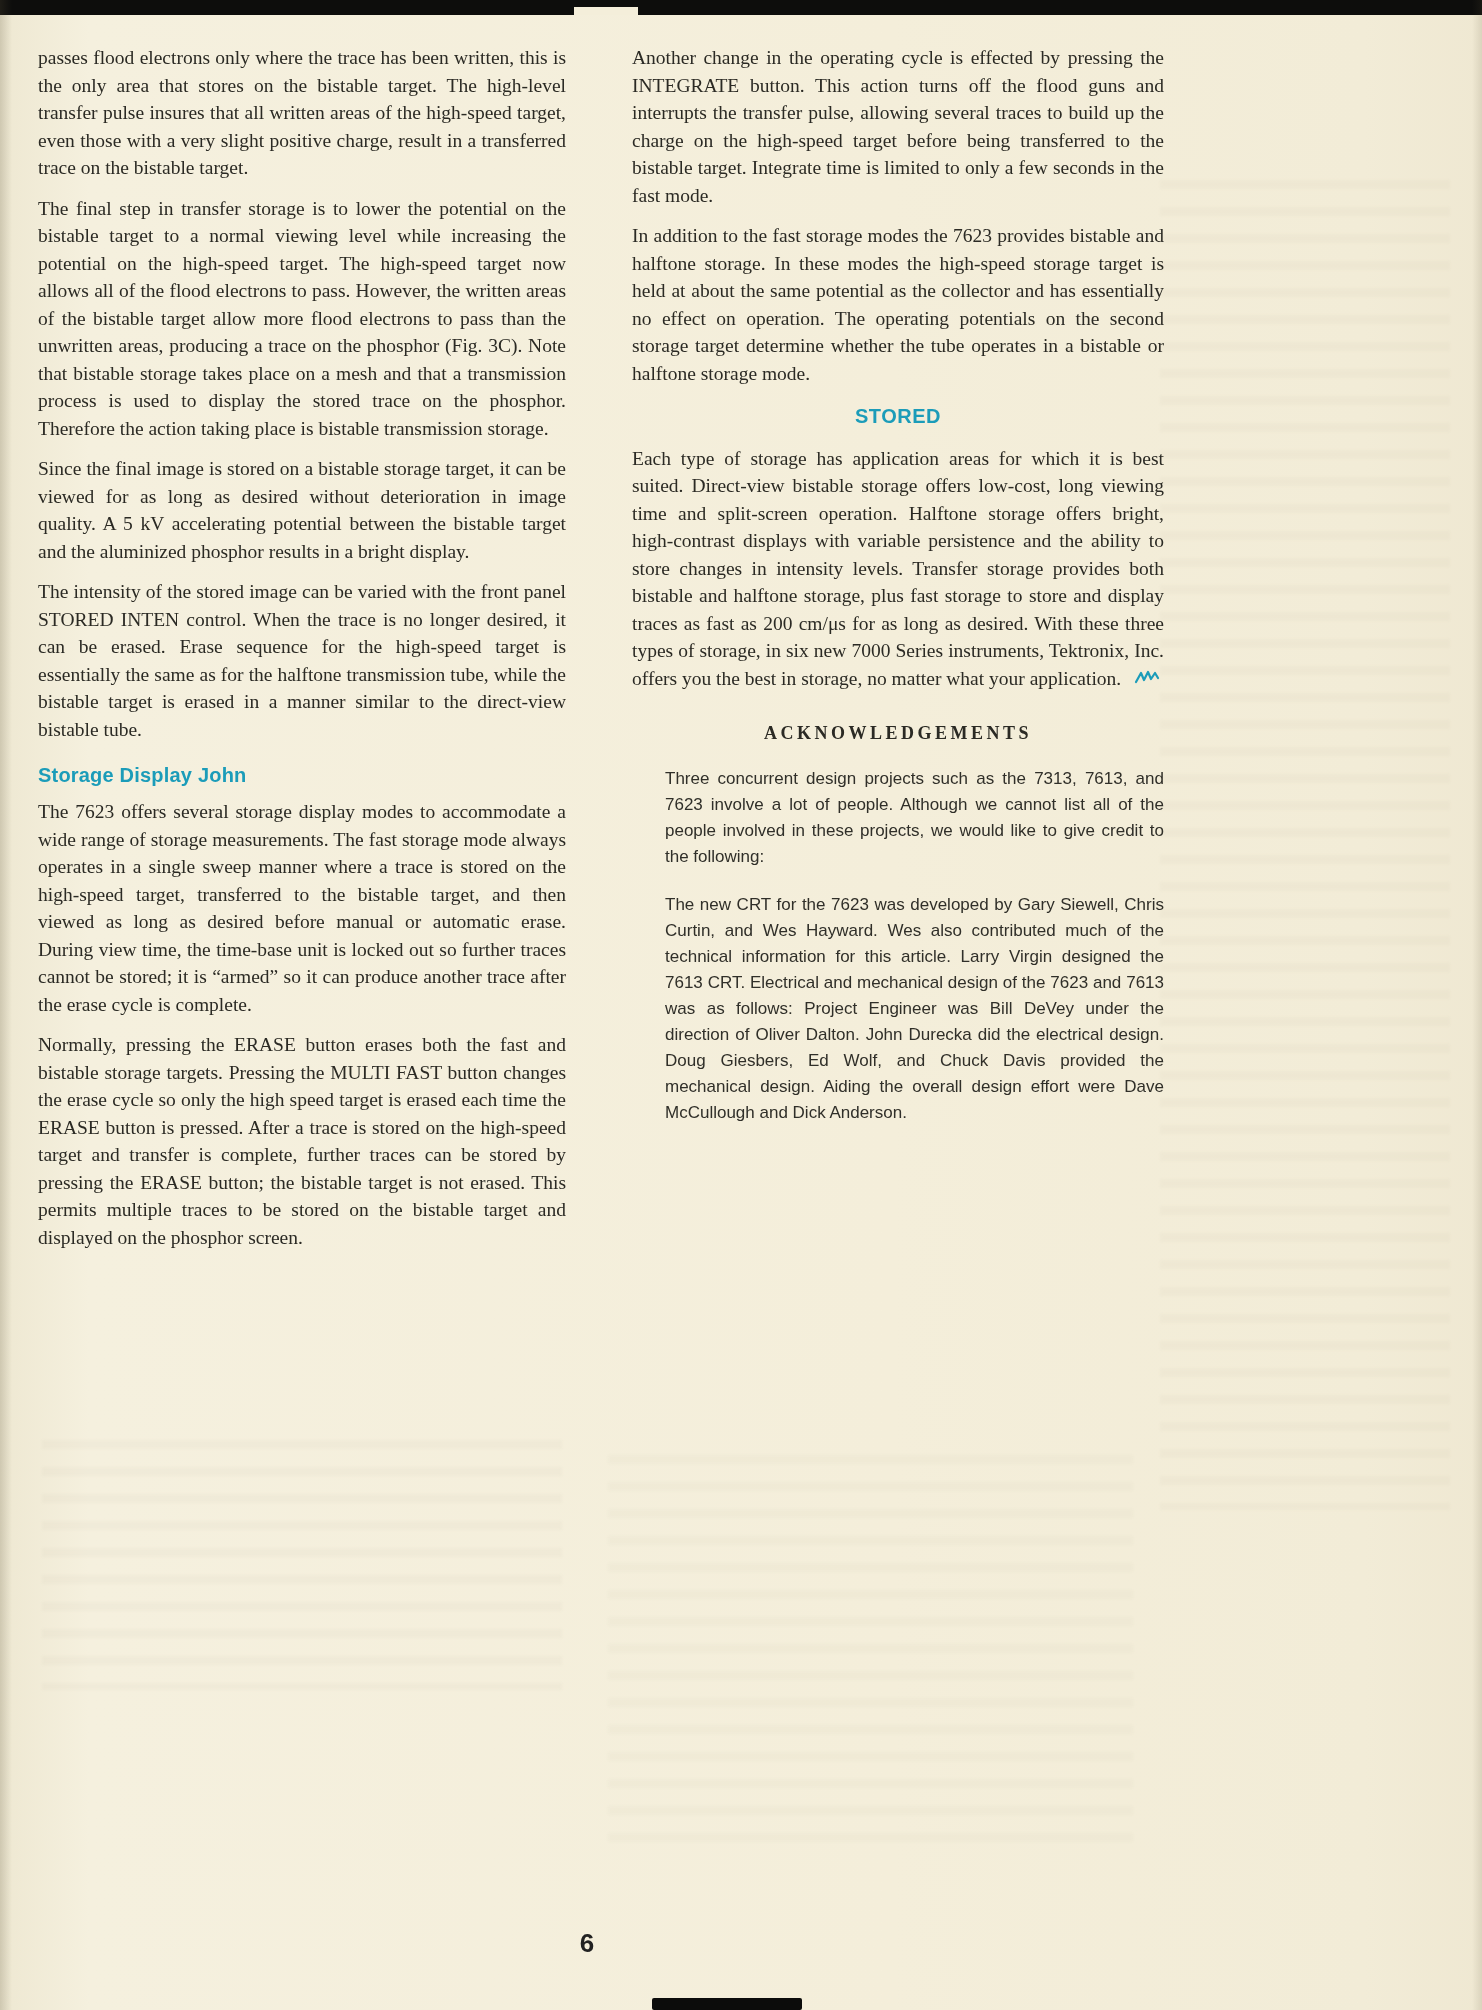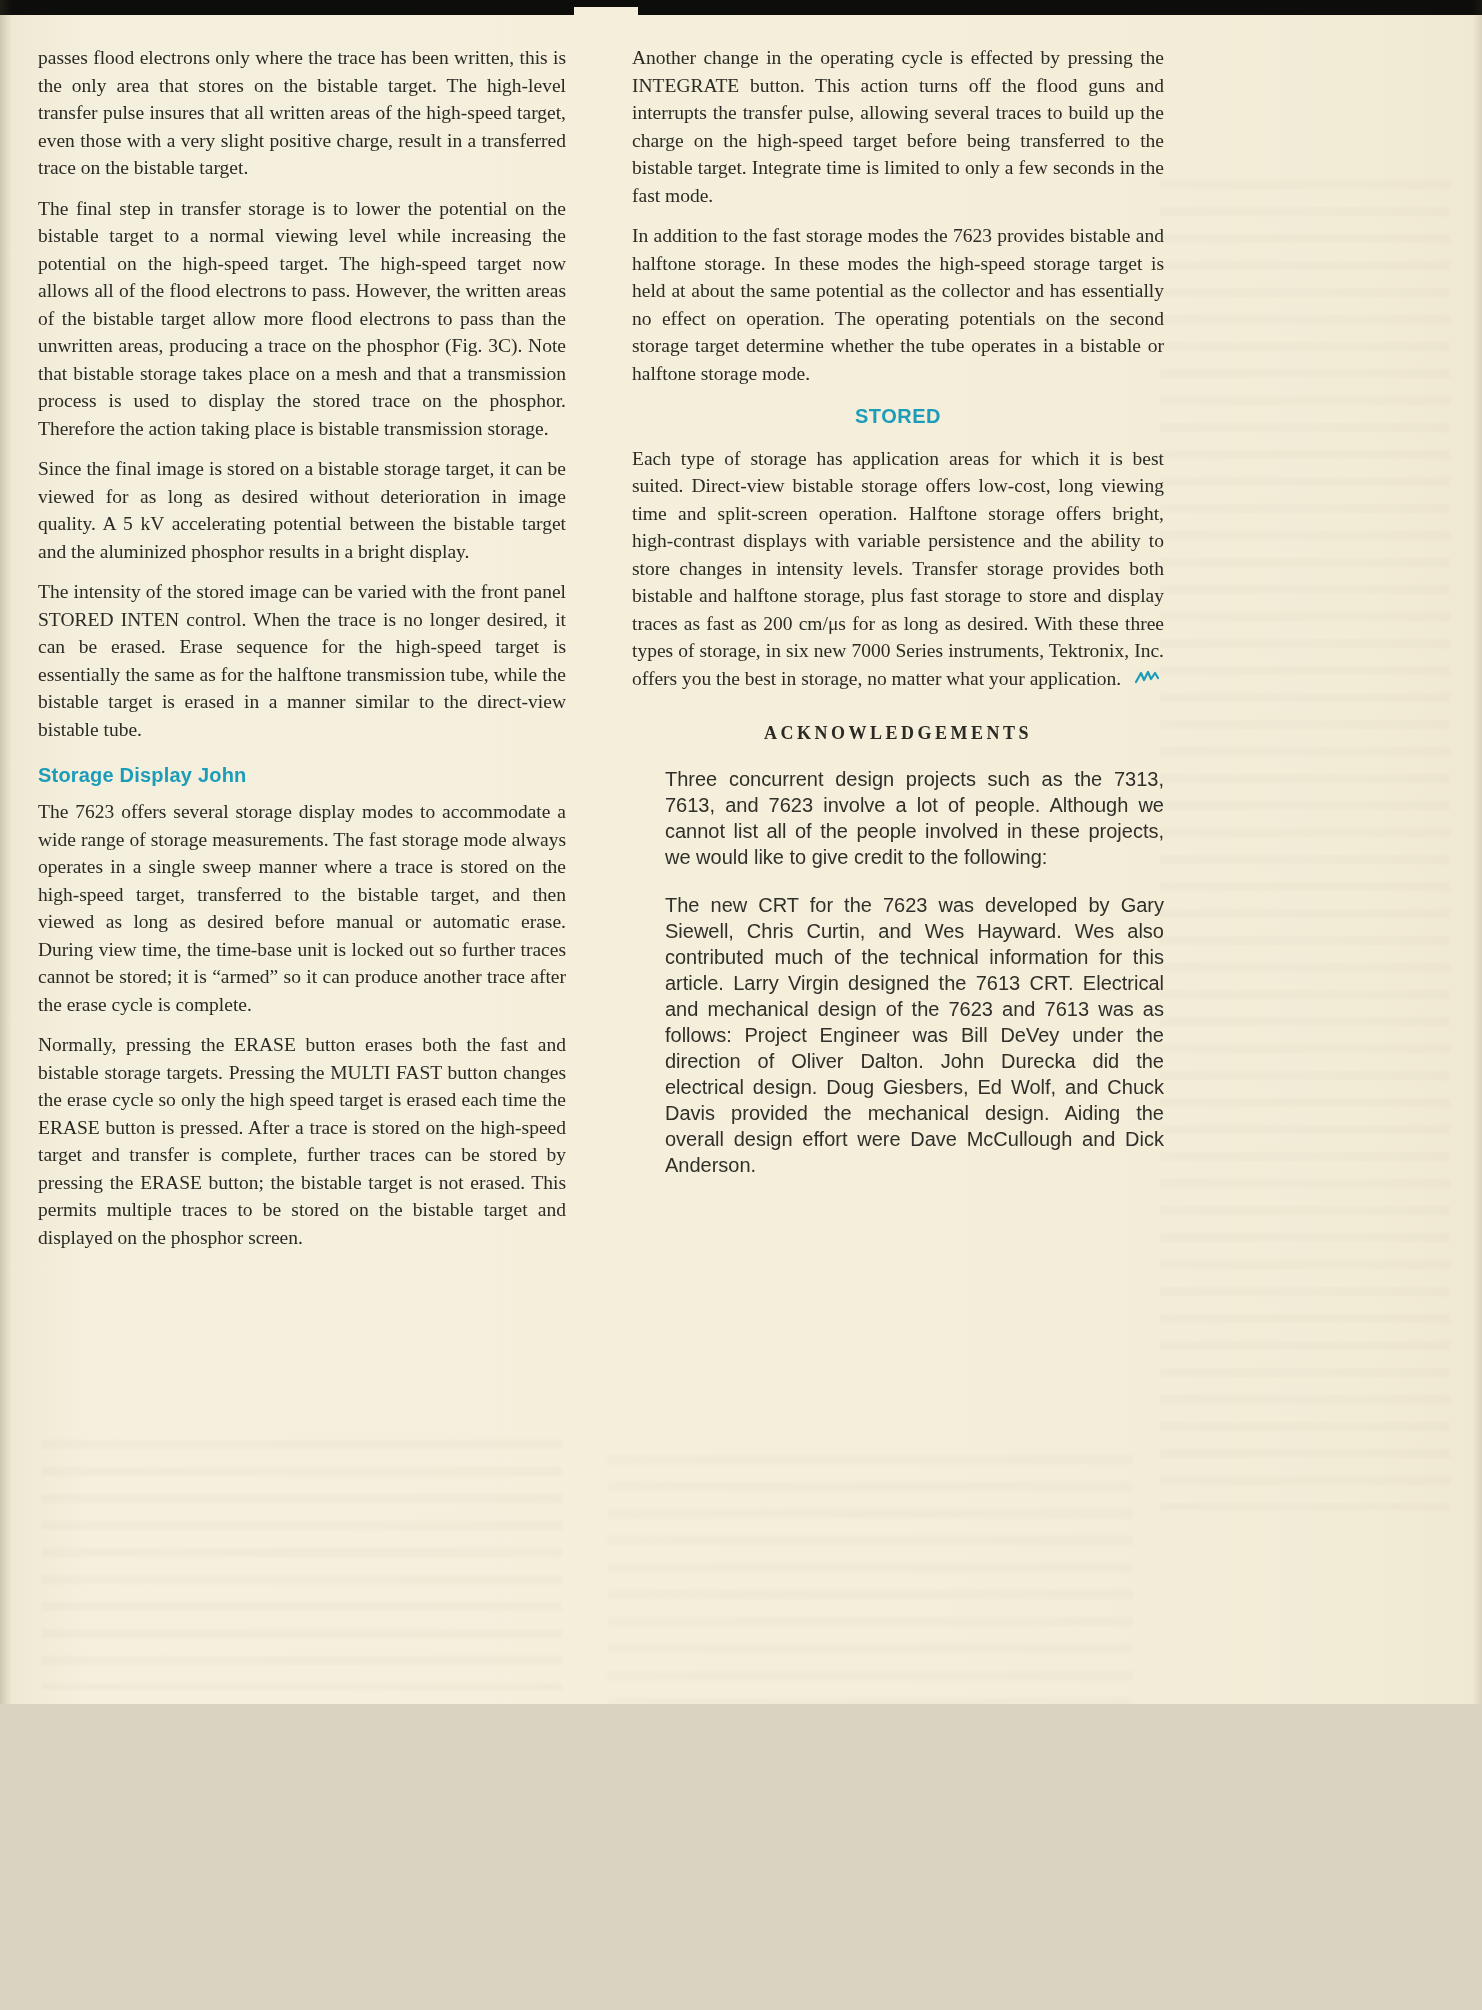--- a/index.html
+++ b/index.html
@@ -1,18 +1,18 @@
 <!DOCTYPE html>
 <html><head>
 <meta charset="utf-8">
 <style>
   html,body{margin:0;padding:0;background:#d9d4c2;}
   .page{
     position:relative;
-    width:1482px;height:1704px;
+    width:1482px;height:2010px;
     background:linear-gradient(90deg,#eee8d2 0%,#f5f0de 6%,#f4eeda 60%,#f2ecd7 92%,#efe8d2 100%);
     overflow:hidden;
     color:#2b2a24;
   }
   
   .topbar{position:absolute;top:0;left:0;width:100%;height:15px;background:#0d0d0c;}
   .topbar-notch{position:absolute;top:7px;left:574px;width:64px;height:8px;background:#f4eeda;}
   .bottom-mark{position:absolute;left:652px;top:1998px;width:150px;height:12px;background:#0c0c0b;border-radius:2px;}
   .left-edge{position:absolute;left:0;top:0;width:12px;height:100%;background:linear-gradient(90deg,rgba(95,85,60,.22),rgba(0,0,0,0));}
   .right-edge{position:absolute;right:0;top:0;width:10px;height:100%;background:linear-gradient(270deg,rgba(95,85,60,.14),rgba(0,0,0,0));}
@@ -23,21 +23,21 @@
     font-family:"Liberation Serif",serif;font-size:19.5px;line-height:27.5px;color:#2b2a24;}
   .col-left{left:38px;width:528px;}
   .col-right{left:632px;width:532px;}
   .para{margin:0 0 13px 0;}
   .teal-subhead{color:#1b9cb9;font-family:"Liberation Sans",sans-serif;font-weight:700;
     font-size:20px;line-height:24px;text-align:left;margin:20px 0 11px 0;letter-spacing:.2px;}
   .summary-head{color:#1b9cb9;font-family:"Liberation Sans",sans-serif;font-weight:700;
     font-size:20px;text-align:center;letter-spacing:.5px;margin:16px 0 14px 0;}
   .ack-head{color:#2b2a24;font-family:"Liberation Serif",serif;font-weight:700;
     font-size:18px;text-align:center;letter-spacing:3.5px;margin:28px 0 18px 0;}
-  .ack{font-family:"Liberation Sans",sans-serif;font-size:20px;line-height:26px;
+  .ack{font-family:"Liberation Sans",sans-serif;font-size:17px;line-height:26px;
     margin:12px 0 22px 33px;text-align:justify;color:#302f29;}
   .summary-wrap{position:relative;}
   .end-mark{position:absolute;right:4px;bottom:6px;line-height:0;}
   .page-num{position:absolute;left:38px;width:1098px;top:1928px;text-align:center;
     font-family:"Liberation Sans",sans-serif;font-weight:700;font-size:26px;color:#222;}
 </style>
 </head>
 <body>
 
 <div class="page">

